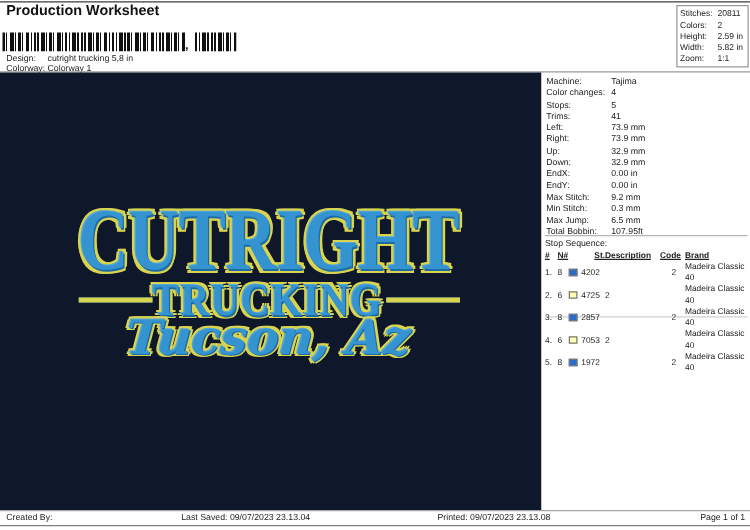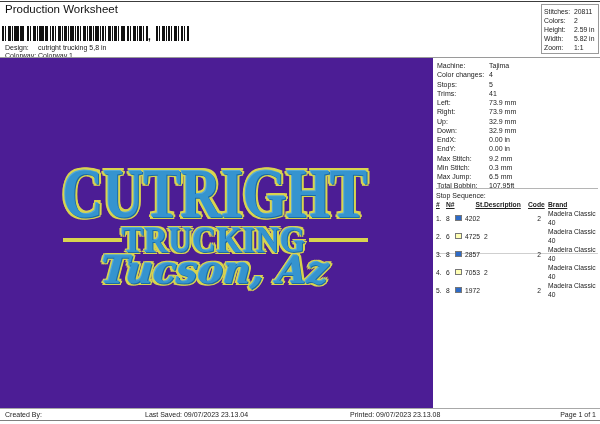--- a/index.html
+++ b/index.html
@@ -1,21 +1,21 @@
 <!DOCTYPE html>
 <html><head>
 <meta charset="utf-8">
 <style>
   * { margin:0; padding:0; box-sizing:border-box; }
   html,body { width:600px; height:424px; background:#fff; }
   body { font-family:"Liberation Sans", sans-serif; color:#1a1a1a; -webkit-font-smoothing:antialiased; }
   .page { position:relative; width:600px; height:424px; background:#ffffff; overflow:hidden; }
 
   .toprule { position:absolute; left:0; top:1px; width:600px; height:1px; background:#3c3c3c; }
-  .title { position:absolute; left:5px; top:3px; font-size:11.5px; font-weight:normal; color:#111; }
+  .title { position:absolute; left:5px; top:3px; font-size:11.5px; font-weight:bold; color:#111; }
   .subtitle { position:absolute; left:5px; top:16.5px; font-size:7.5px; color:#222; }
 
   .barcode { position:absolute; top:26px; height:15px;
     background:repeating-linear-gradient(90deg,
       #101010 0px,#101010 2px,#fff 2px,#fff 3px,
       #101010 3px,#101010 4px,#fff 4px,#fff 6px,
       #101010 6px,#101010 9px,#fff 9px,#fff 10px,
       #101010 10px,#101010 11px,#fff 11px,#fff 12.5px); }
   .barcode.b1 { left:2px; width:146px; }
   .barcode.b2 { left:156px; width:33px; }
@@ -27,21 +27,21 @@
   .colorway-row { top:51.5px; }
 
   .hr57 { position:absolute; left:0; top:57px; width:600px; height:1px; background:#9a9a9a; }
 
   
   .summary { position:absolute; left:541px; top:4px; width:58px; height:50px;
     border:1px solid #9a9a9a; padding:1.5px 2px; background:#fff; }
   .summary .srow { display:grid; grid-template-columns:30px 1fr; font-size:6.8px; line-height:9.2px; color:#222; }
 
   
-  .canvas { position:absolute; left:0; top:58px; width:433px; height:350px; background:#4c1d95; }
+  .canvas { position:absolute; left:0; top:58px; width:433px; height:350px; background:#0f172a; }
 
   .emb { position:absolute; font-family:"Liberation Serif", serif; font-weight:bold; color:#3594cf; white-space:nowrap;
     text-shadow:
       1px 1px 0 #1d6ba6, -1px -1px 0 #55a8d8,
       2px 0 0 #d9d44f, -2px 0 0 #d9d44f, 0 2px 0 #d9d44f, 0 -2px 0 #d9d44f,
       2px 2px 0 #d9d44f, -2px 2px 0 #d9d44f, 2px -2px 0 #d9d44f, -2px -2px 0 #d9d44f,
       3px 0 0 #d9d44f, -3px 0 0 #d9d44f; }
   .line1 { left:215px; top:100px; font-size:56px; line-height:1; letter-spacing:0px;
     transform:translateX(-50%) scaleY(1.25); transform-origin:top center; }
   .line2 { left:214px; top:163px; font-size:32px; line-height:1; letter-spacing:1px;

